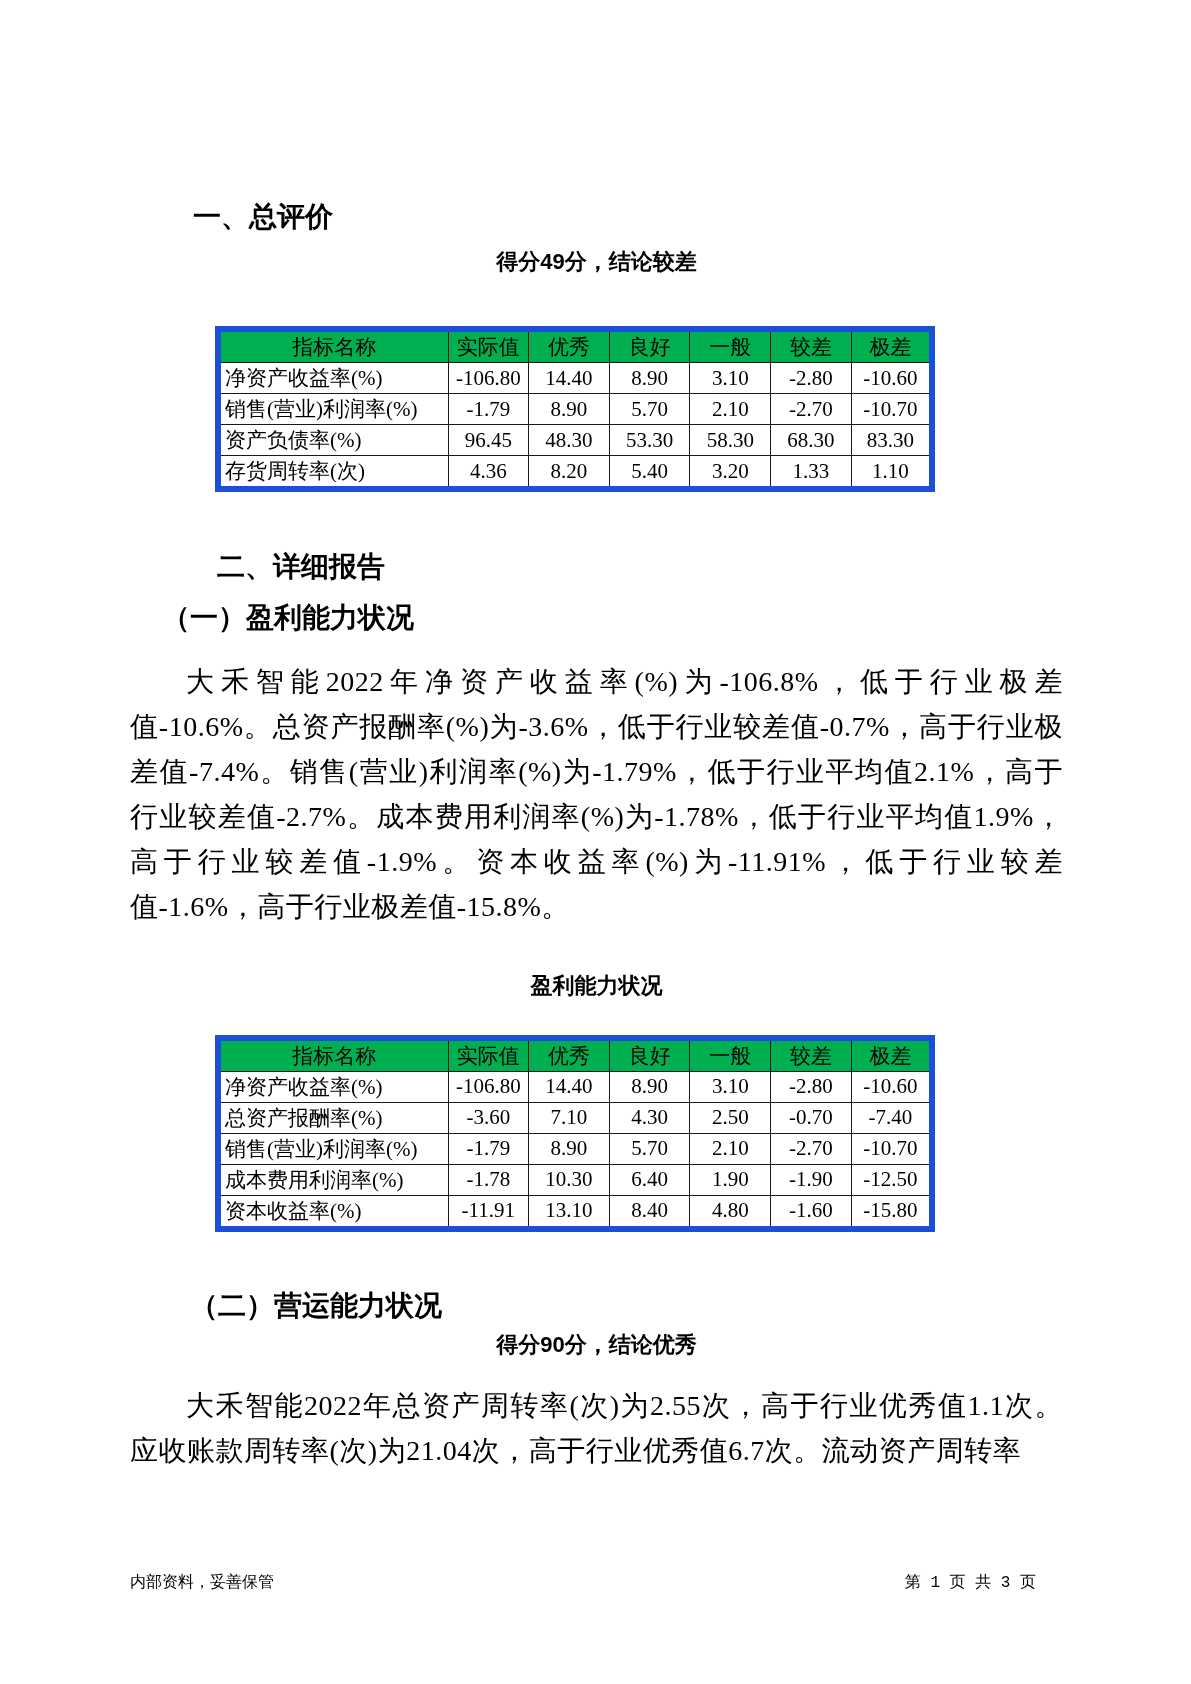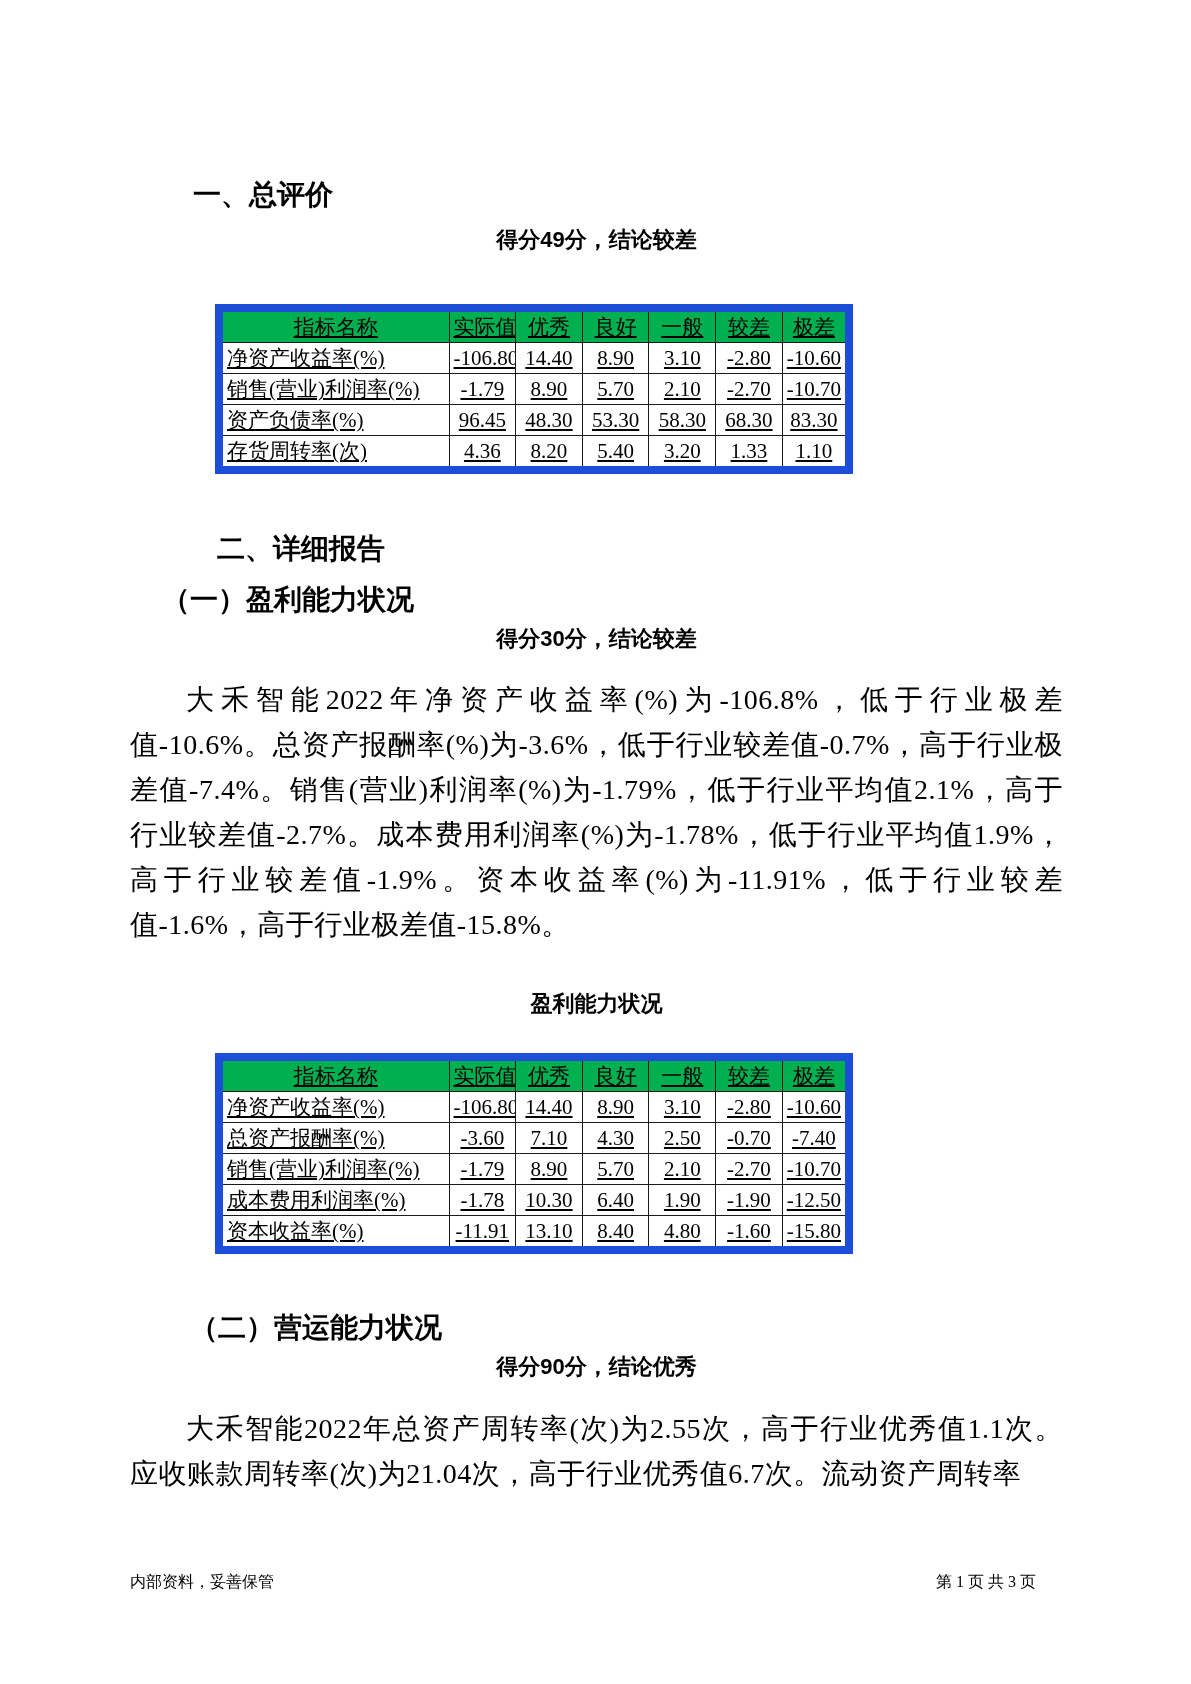--- a/index.html
+++ b/index.html
@@ -20,21 +20,21 @@
     font-weight:bold;
     font-size:31px;
     line-height:1.3;
   }
   .h1 {
     font-family:"Liberation Sans","DejaVu Sans",sans-serif;
     font-weight:bold;
     font-size:28px;
     line-height:1.2;
   }
-  .h1-overall { margin:44px 0 0 63px; }
+  .h1-overall { margin:66px 0 0 63px; }
   .h1-detail  { margin:58px 0 0 87px; }
   .h2 {
     font-family:"Liberation Sans","DejaVu Sans",sans-serif;
     font-weight:bold;
     font-size:28px;
     line-height:1.25;
   }
   .h2-profit    { margin:16px 0 0 32px; }
   .h2-operation { margin:56px 0 0 60px; }
   .score-line {
@@ -61,24 +61,23 @@
     text-align:center;
     font-family:"Liberation Sans","DejaVu Sans",sans-serif;
     font-weight:bold;
     font-size:22px;
   }
   .tbl-wrap-1 { margin:50px 0 0 85px; }
   .tbl-wrap-2 { margin:34px 0 0 85px; }
   table.indicator-table {
     border-collapse:collapse;
     table-layout:fixed;
-    width:638px;
-    border:8px solid #1d4ed8;
+    width:720px;
+    border:6px solid #1d4ed8;
     font-size:21px;
-    text-decoration:underline;
   }
   table.indicator-table col.col-name { width:230px; }
   table.indicator-table th,
   table.indicator-table td {
     border:1px solid #1a1a1a;
     height:31px;
     padding:1px 4px;
     white-space:nowrap;
     overflow:hidden;
   }
@@ -91,21 +90,21 @@
   .cell-num   { text-align:center; }
   .page-footer {
     position:absolute;
     left:130px; right:155px; top:1572px;
     display:flex;
     justify-content:space-between;
     align-items:baseline;
     font-size:16px;
   }
   .footer-left  { font-family:"Liberation Sans","DejaVu Sans",sans-serif; }
-  .footer-right { font-family:Liberation Serif, serif; }
+  .footer-right { font-family:Liberation Mono, monospace; }
 </style>
 </head>
 <body>
 
 <div class="page">
 
 
   <div class="h1 h1-overall">一、总评价</div>
 
   <div class="score-line score-1">得分49分，结论较差</div>
@@ -170,21 +169,20 @@
             <td class="cell-num">1.10</td>
           </tr>
         </tbody>
     </table>
   </div>
 
   <div class="h1 h1-detail">二、详细报告</div>
 
   <div class="h2 h2-profit">（一）盈利能力状况</div>
 
-  <div class="score-line score-2">得分30分，结论较差</div>
 
   <div class="body-para">大禾智能2022年净资产收益率(%)为-106.8%，低于行业极差值-10.6%。总资产报酬率(%)为-3.6%，低于行业较差值-0.7%，高于行业极差值-7.4%。销售(营业)利润率(%)为-1.79%，低于行业平均值2.1%，高于行业较差值-2.7%。成本费用利润率(%)为-1.78%，低于行业平均值1.9%，高于行业较差值-1.9%。资本收益率(%)为-11.91%，低于行业较差值-1.6%，高于行业极差值-15.8%。</div>
 
   <div class="table-caption">盈利能力状况</div>
 
   <div class="tbl-wrap-2">
     <table class="indicator-table">
       <colgroup>
         <col class="col-name">
           <col>

